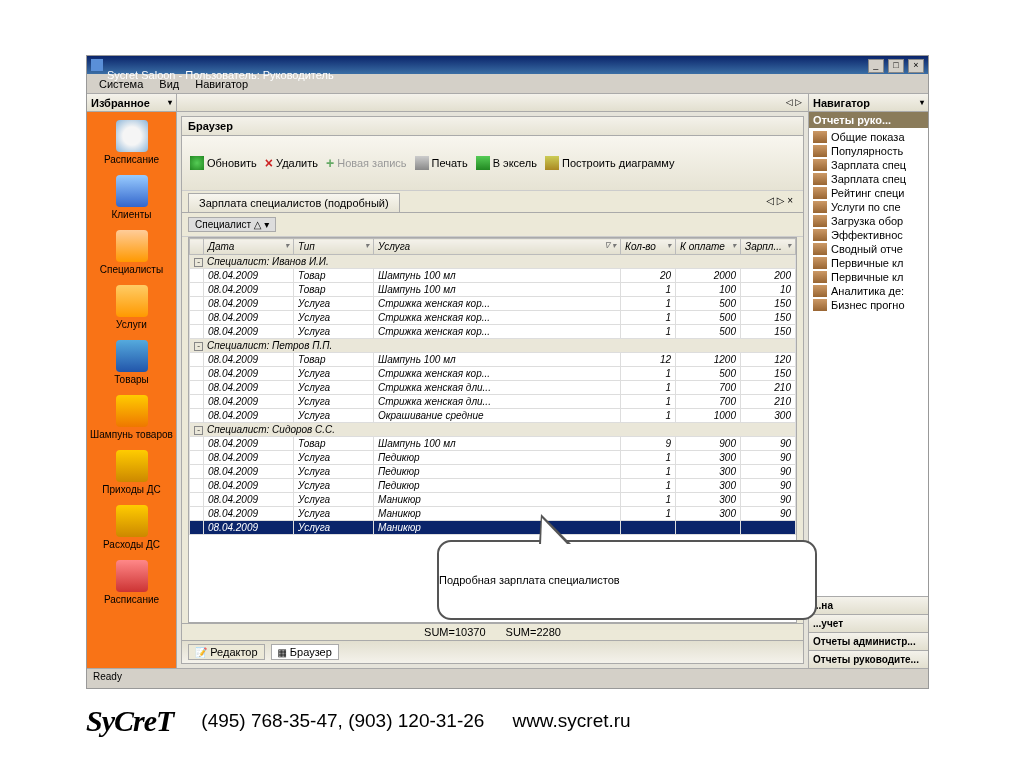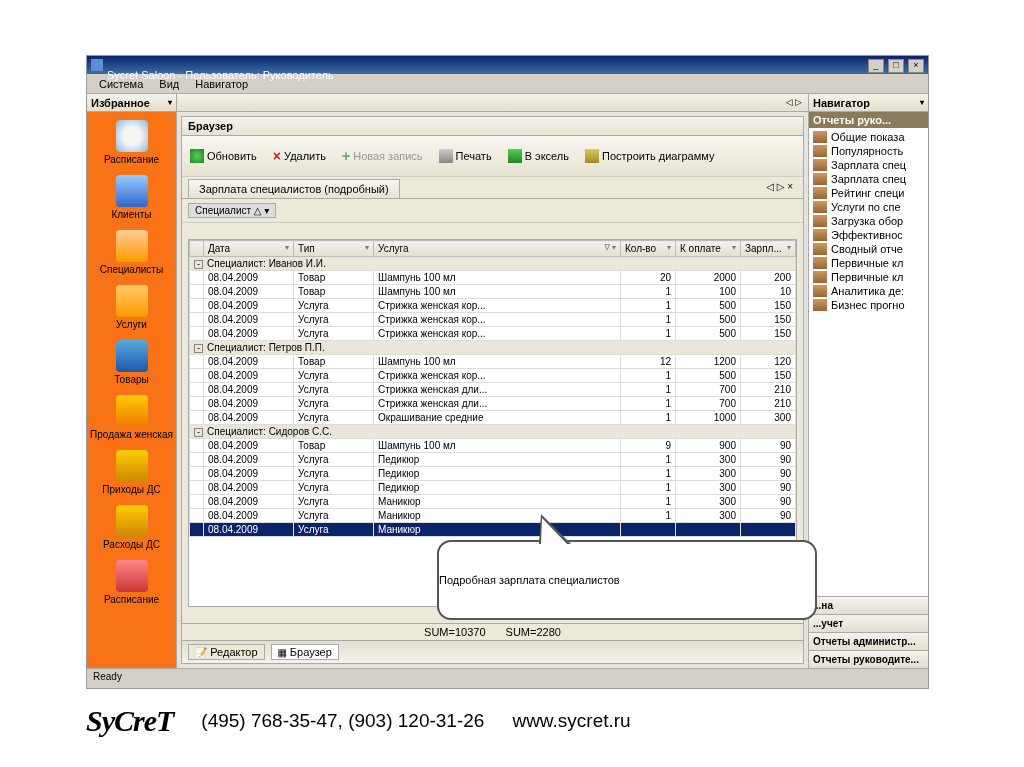--- a/index.html
+++ b/index.html
@@ -24,31 +24,31 @@
 .ic-spec{background:linear-gradient(#fc9,#f90);} 
 .ic-serv{background:linear-gradient(#fc6,#f90);} 
 .ic-goods{background:linear-gradient(#5ad,#25a);} 
 .ic-prod{background:linear-gradient(#fc0,#e70);} 
 .ic-cash{background:linear-gradient(#fc0,#c80);} 
 .ic-cal{background:linear-gradient(#f88,#c33);}
 .center { flex:1; background:#e5e3da; display:flex; flex-direction:column; }
 .navarrows { height:18px; background:linear-gradient(#f4f2eb,#e2dfcf); border-bottom:1px solid #aaa; text-align:right; padding:0 6px; line-height:16px; font-size:9px;}
 .browser-panel { margin:4px; border:1px solid #aaa; background:#ece9d8; flex:1; display:flex; flex-direction:column; }
 .panel-title { padding:3px 6px; font-weight:bold; background:linear-gradient(#f4f2eb,#e6e3d4); border-bottom:1px solid #aaa; }
-.toolbar { display:flex; align-items:center; padding:12px 4px; background:linear-gradient(#f8f6ef,#e6e3d4); border-bottom:1px solid #ccc; gap:8px; }
+.toolbar { display:flex; align-items:center; padding:19px 4px; background:linear-gradient(#f8f6ef,#e6e3d4); border-bottom:1px solid #ccc; gap:0; }
 .toolbar .btn { display:flex; align-items:center; gap:3px; padding:1px 4px; cursor:pointer; }
 .toolbar .btn.dis { color:#999; }
 .toolbar .ic { width:14px; height:14px; display:inline-block; }
 .ic-ref{background:radial-gradient(#5c5,#282);} .ic-del{color:#c22;font-size:14px;font-weight:bold;line-height:12px;} .ic-new{color:#6a6;font-size:14px;font-weight:bold;line-height:12px;} .ic-print{background:linear-gradient(#ccc,#888);} .ic-xls{background:linear-gradient(#5c5,#282);} .ic-chart{background:linear-gradient(#cc5,#a82);}
 .tab-bar { display:flex; padding:2px 6px 0; border-bottom:1px solid #aaa; }
 .tab-bar .tab { background:linear-gradient(#f8f6ef,#e6e3d4); border:1px solid #aaa; border-bottom:none; padding:3px 10px; font-weight:normal; font-size:11px; }
 .tab-bar .tabclose { margin-left:auto; padding:2px 4px; font-size:10px; }
 .grouprow { padding:4px 6px; background:#ece9d8; border-bottom:1px solid #ccc; }
 .groupchip { display:inline-block; background:#ddd; border:1px solid #aaa; padding:1px 6px; font-size:10px; }
-.grid { flex:1; overflow:auto; background:#fff; border:1px solid #aaa; margin:16px 6px; }
+.grid { flex:1; overflow:auto; background:#fff; border:1px solid #aaa; margin:0 6px;font-style:italic; }
 .grid table { width:100%; border-collapse:collapse; }
 .grid th { background:linear-gradient(#f4f2eb,#e2dfcf); border:1px solid #bbb; padding:2px 4px; text-align:left; font-weight:normal; font-size:10px; position:relative; }
 .grid th .filt { font-size:8px; color:#777; float:right; }
 .grid td { border:1px solid #ddd; padding:1px 4px; font-size:10px; }
 .grid td.num { text-align:right; }
 .grid tr.group td { background:#eae7d9; font-weight:normal; }
 .grid tr.group td .exp { display:inline-block; width:9px; height:9px; border:1px solid #888; text-align:center; line-height:7px; font-size:9px; margin-right:4px; }
 .grid tr.sel td { background:#0a246a; color:#fff; }
 .sumbar { padding:2px 6px; background:#ece9d8; border-top:1px solid #aaa; display:flex; justify-content:center; gap:20px; font-size:10px; }
 .bottom-tabs { padding:3px 6px; background:linear-gradient(#e2dfcf,#f4f2eb); border-top:1px solid #aaa; display:flex; gap:6px; }
@@ -112,21 +112,21 @@
           <div class="favitem">
             <div class="ic ic-serv"></div>
             <div class="lbl">Услуги</div>
           </div>
           <div class="favitem">
             <div class="ic ic-goods"></div>
             <div class="lbl">Товары</div>
           </div>
           <div class="favitem">
             <div class="ic ic-prod"></div>
-            <div class="lbl">Продажа женская</div>
+            <div class="lbl">Шампунь товаров</div>
           </div>
           <div class="favitem">
             <div class="ic ic-cash"></div>
             <div class="lbl">Приходы ДС</div>
           </div>
           <div class="favitem">
             <div class="ic ic-cash"></div>
             <div class="lbl">Расходы ДС</div>
           </div>
           <div class="favitem">

